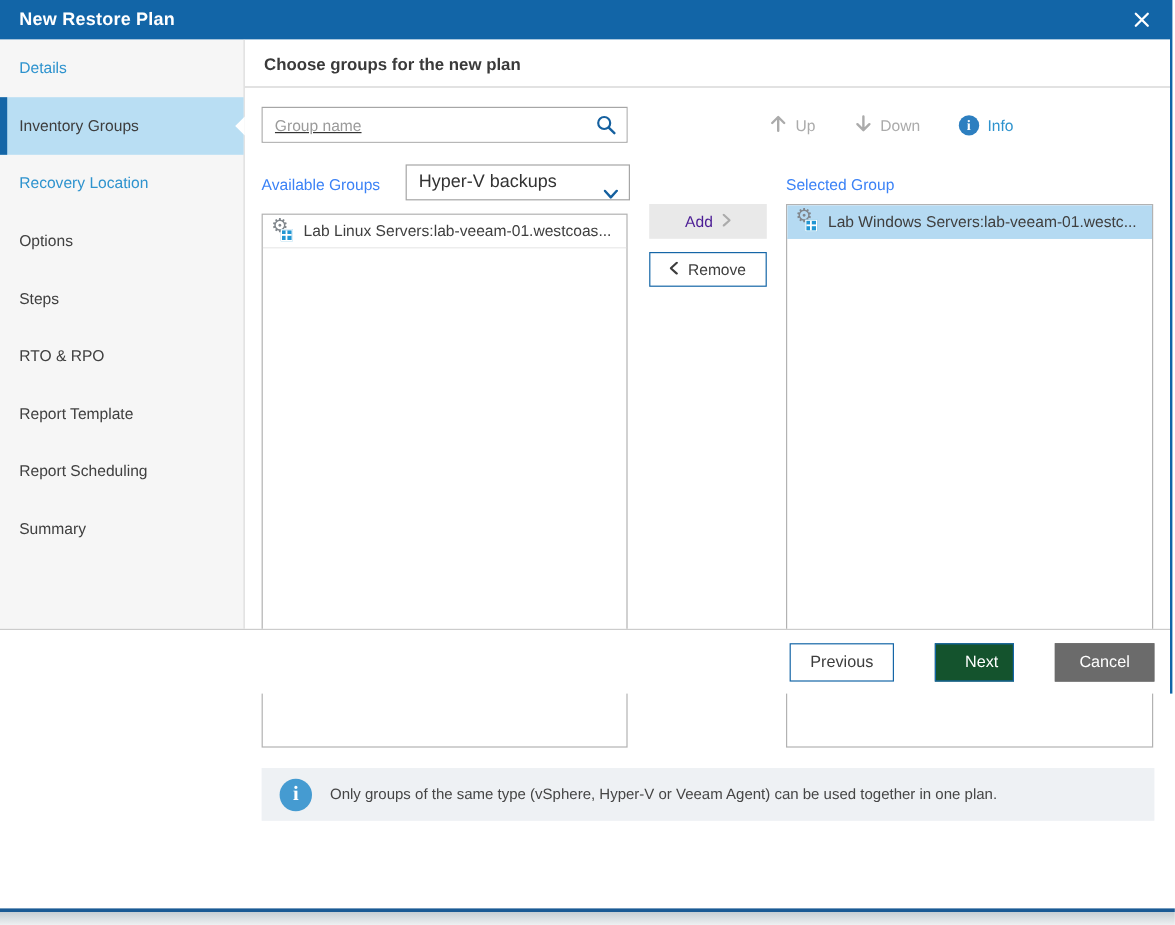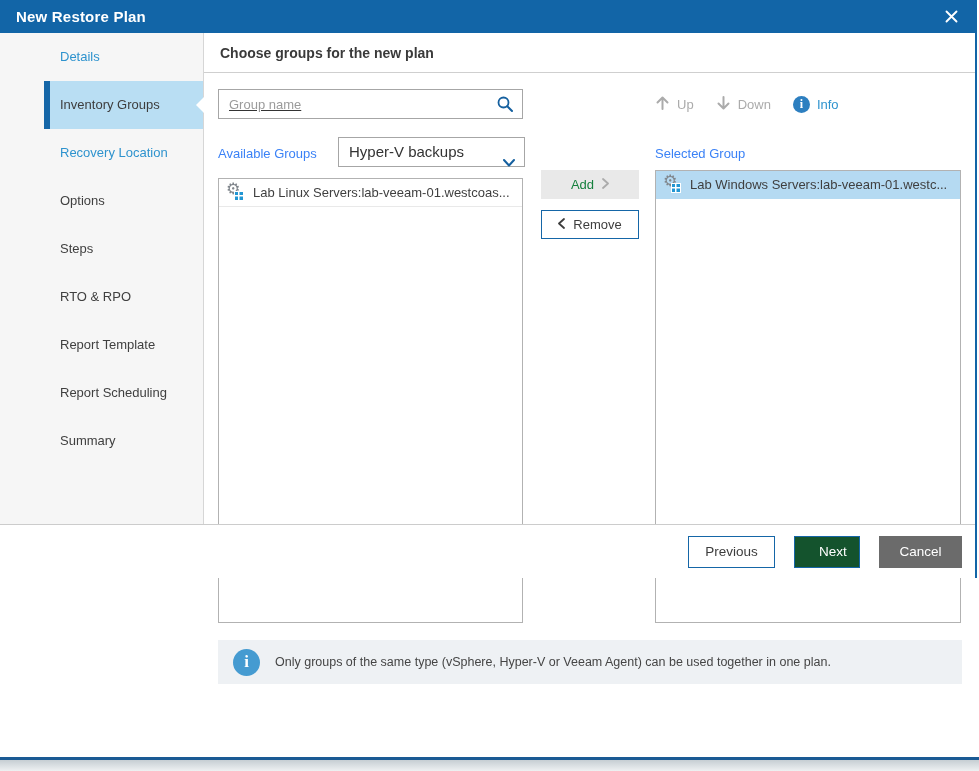--- a/index.html
+++ b/index.html
@@ -10,40 +10,40 @@
 
   
   .titlebar { position:absolute; top:0; left:0; right:0; height:33px; background:#1265a7;
               display:flex; align-items:center; padding:0 14px 0 16px; }
   .titlebar .title { color:#fff; font-size:15px; font-weight:700; letter-spacing:.2px; }
   .close-btn { margin-left:auto; width:20px; height:20px; display:flex; align-items:center; justify-content:center; cursor:pointer; }
 
   
   .main { position:absolute; top:33px; left:0; right:0; bottom:54px; display:flex; }
   .sidebar { width:204px; background:#f6f6f6; border-right:1px solid #d6d6d6; flex:none; }
-  .nav-item { height:48px; line-height:48px; padding-left:16px; font-size:13px; color:#404040; cursor:pointer; position:relative;margin-left:44px; }
+  .nav-item { height:48px; line-height:48px; padding-left:16px; font-size:13px; color:#404040; cursor:pointer; position:relative; }
   .nav-item.link { color:#2e93ce; }
   .nav-item.current { background:#b9def3; border-left:6px solid #1566a7; padding-left:10px; color:#3d3d3d; }
   .nav-item.current::after { content:""; position:absolute; right:-1px; top:50%; transform:translateY(-50%);
        width:0; height:0; border-top:8px solid transparent; border-bottom:8px solid transparent; border-right:8px solid #fff; }
 
   .content { flex:1; position:relative; background:#fff; }
   .content-header { height:40px; line-height:40px; padding:0 16px; font-size:14px; font-weight:700; color:#3a3a3a;
                     border-bottom:1px solid #cfcfcf; }
   .content-body { position:absolute; top:41px; left:0; right:0; bottom:0; }
 
   
   .search-box { position:absolute; left:14px; top:15px; width:305px; height:30px; border:1px solid #a6a6a6; background:#fff; }
   .search-box input { width:100%; height:100%; border:none; outline:none; padding:0 36px 0 10px;
                       font-family:inherit; font-size:13px; color:#333;text-decoration:underline; }
   .search-box input::placeholder { color:#9b9b9b; }
   .search-icon { position:absolute; right:8px; top:5px; width:18px; height:18px; cursor:pointer; }
 
   
-  .toolbar { position:absolute; left:451px; top:21px; display:flex; align-items:center; gap:22px; font-size:13px; }
+  .toolbar { position:absolute; left:437px; top:21px; display:flex; align-items:center; gap:32px; font-size:13px; }
   .tool { display:flex; align-items:center; gap:7px; cursor:pointer; }
   .tool.disabled { color:#ababab; cursor:default; }
   .tool.info { color:#2e93ce; }
   .circle-i { width:17px; height:17px; border-radius:50%; background:#2d7fc0; color:#fff;
               font-family:"Liberation Serif","DejaVu Serif",serif; font-weight:700; font-size:12px;
               display:flex; align-items:center; justify-content:center; }
 
   
   .field-label { position:absolute; font-size:13px; color:#3b82f6; }
   .available-label { left:14px; top:72px; }
@@ -62,34 +62,34 @@
 
   .group-icon { position:relative; width:17px; height:16px; flex:none; }
   .gear-glyph { position:absolute; left:-1px; top:-4px; font-size:16px; line-height:16px; color:#80868c; }
   .win-flag { position:absolute; right:0; bottom:0; width:10px; height:10px; border:1px solid #fff;
               background:linear-gradient(#fff,#fff) center/1.5px 100% no-repeat,
                          linear-gradient(#fff,#fff) center/100% 1.5px no-repeat, #2196d3; }
 
   
   .transfer-btn { position:absolute; left:337px; width:98px; height:29px; display:flex; align-items:center;
                   justify-content:center; gap:8px; font-size:13px; }
-  .add-btn { top:96px; background:#e9e9e9; color:#15803d; border:none; cursor:default; }
+  .add-btn { top:96px; background:#e9e9e9; color:#4c1d95; border:none; cursor:default; }
   .remove-btn { top:136px; background:#fff; color:#3d3d3d; border:1px solid #1566a7; cursor:pointer; }
 
   
   .note-bar { position:absolute; left:14px; top:566px; width:744px; height:44px; background:#eef1f4;
               display:flex; align-items:center; gap:15px; padding:0 15px; }
   .note-icon { width:27px; height:27px; border-radius:50%; background:#459bd1; color:#fff; flex:none;
                font-family:"Liberation Serif","DejaVu Serif",serif; font-weight:700; font-size:17px;
                display:flex; align-items:center; justify-content:center; }
   .note-text { font-size:12.5px; color:#454545; }
 
   
   .footer { position:absolute; left:0; right:0; bottom:0; height:54px; background:#fff; border-top:1px solid #cccccc;
-            display:flex; align-items:center; justify-content:flex-end; gap:19px; padding-right:13px; }
+            display:flex; align-items:center; justify-content:flex-end; gap:34px; padding-right:13px; }
   .btn { height:32px; font-family:inherit; font-size:13.5px; cursor:pointer; }
   .btn-previous { width:87px; background:#fff; border:1px solid #1566a7; color:#3d3d3d; }
   .btn-next { width:66px; background:#14532d; border:1px solid #1566a7; color:#fff;padding-left:12px; }
   .btn-cancel { width:83px; background:#6b6b6b; border:1px solid #6b6b6b; color:#fff; }
 
   .bottom-line { position:absolute; left:0; right:0; top:757px; height:3px; background:#1a5a94; }
   .bottom-strip { position:absolute; left:0; right:0; top:760px; height:11px;
                   background:linear-gradient(#c6ced3,#eef1f2); }
 </style>
 </head>

